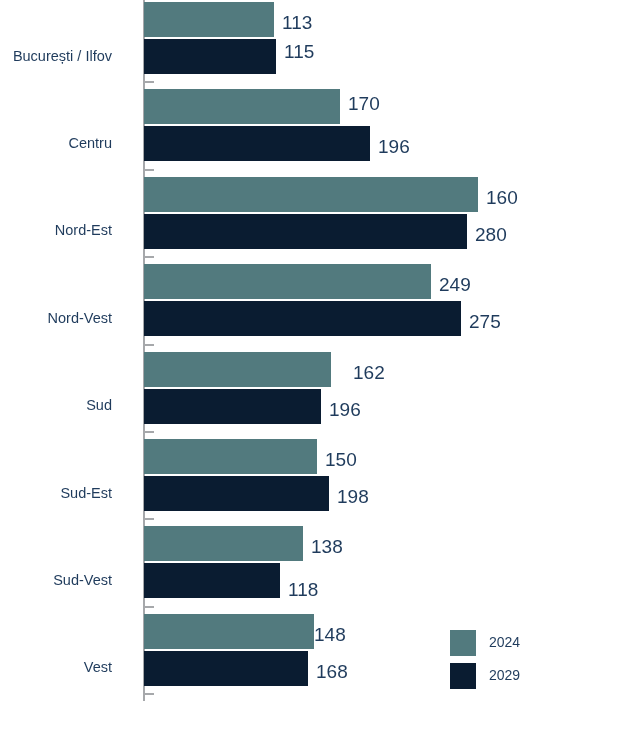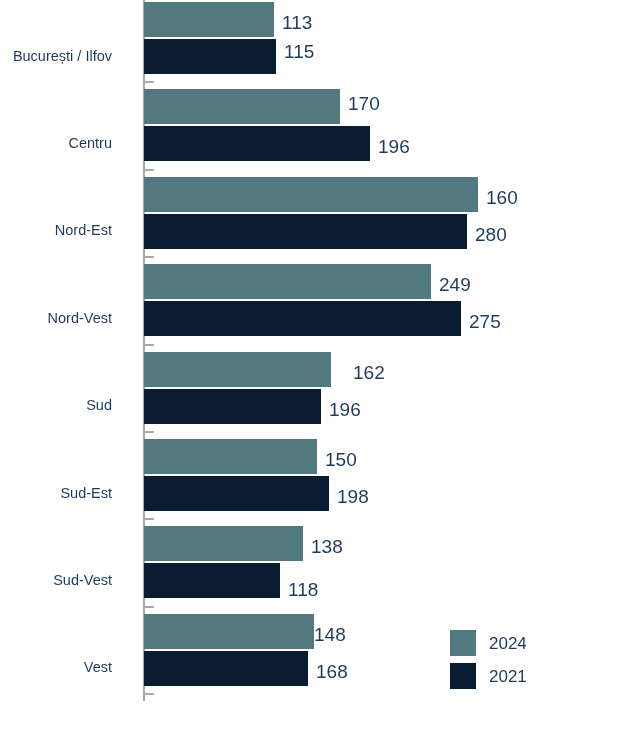--- a/index.html
+++ b/index.html
@@ -86,21 +86,21 @@
     position: absolute;
     left: 0;
     top: 0;
     width: 26px;
     height: 26px;
   }
   .legend-label {
     position: absolute;
     left: 39px;
     top: 4px;
-    font-size: 17px;
+    font-size: 14px;
     color: #1f3b5c;
   }
 </style>
 </head>
 <body>
 
 <div id="chart-root">
 
   <div class="axis-line"></div>
   <div class="plot">
@@ -161,21 +161,21 @@
         <div class="bar-value" style="left: 316px; top: 48px;">168</div>
       </div>
     </div>
   <div class="legend">
       <div class="legend-row">
         <span class="legend-swatch" style="background: rgb(82, 122, 126);"></span>
         <span class="legend-label">2024</span>
       </div>
       <div class="legend-row">
         <span class="legend-swatch" style="background: rgb(10, 28, 49);"></span>
-        <span class="legend-label">2021</span>
+        <span class="legend-label">2029</span>
       </div>
     </div>
 
 <div class="axis-tick" style="top: 81px;"></div>
     <div class="axis-tick" style="top: 169px;"></div>
     <div class="axis-tick" style="top: 256px;"></div>
     <div class="axis-tick" style="top: 344px;"></div>
     <div class="axis-tick" style="top: 431px;"></div>
     <div class="axis-tick" style="top: 518px;"></div>
     <div class="axis-tick" style="top: 606px;"></div>

